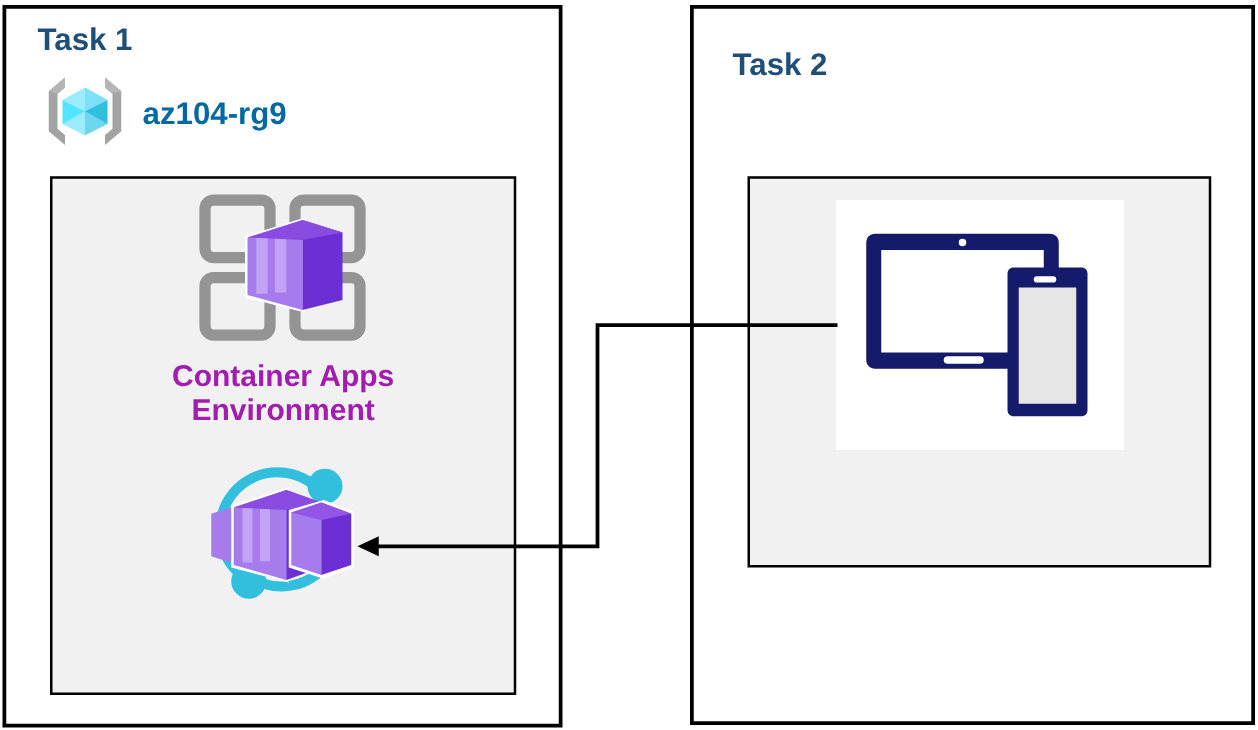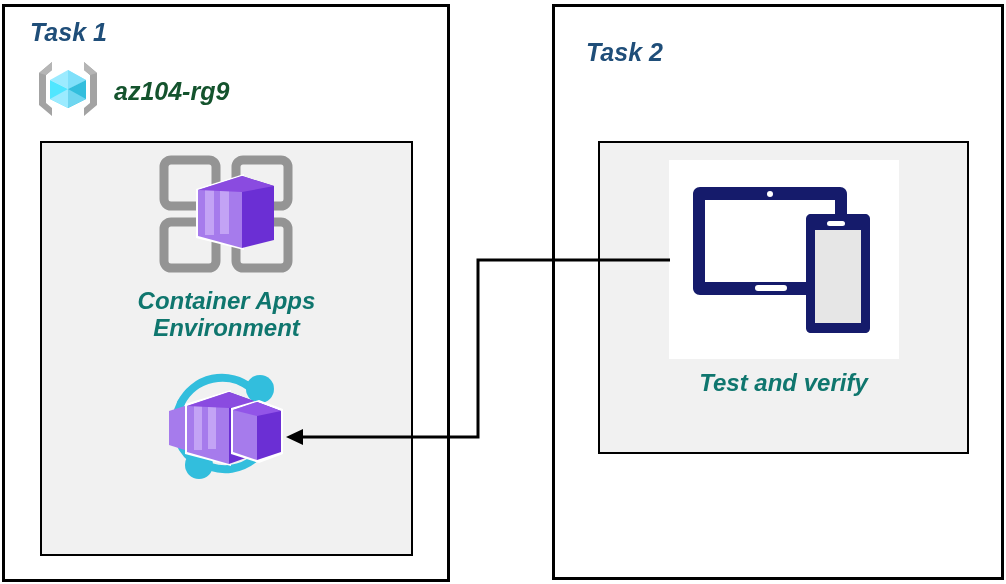--- a/index.html
+++ b/index.html
@@ -9,21 +9,20 @@
   }
   body {
     font-family: "Liberation Sans", sans-serif;
   }
   #canvas {
     position: relative;
     width: 1006px;
     height: 584px;
     background: #ffffff;
     overflow: hidden;
-    font-style: italic;
   }
 
   
   .task-panel {
     position: absolute;
     background: #ffffff;
     border: 3px solid #000000;
     box-sizing: border-box;
   }
   #task1-panel { left: 2px;   top: 4px; width: 448px; height: 578px; }
@@ -45,21 +44,21 @@
     position: absolute;
     left: 36px;
     top: 58px;
     display: flex;
     align-items: center;
     gap: 14px;
   }
   #rg-label {
     font-size: 25px;
     font-weight: bold;
-    color: #14532d;
+    color: #0369a1;
     white-space: nowrap;
   }
 
   
   .inner-box {
     position: absolute;
     background: #F1F1F1;
     border: 2px solid #000000;
     box-sizing: border-box;
   }
@@ -69,21 +68,21 @@
   
   .node {
     position: absolute;
     display: flex;
     flex-direction: column;
     align-items: center;
   }
   .node-label {
     font-size: 24px;
     font-weight: bold;
-    color: #0f766e;
+    color: #a21caf;
     text-align: center;
     line-height: 1.14;
     white-space: pre-line;
   }
 
   #cae-node { left: 40px; top: 152px; width: 373px; }
   #cae-node .node-label { margin-top: 6px; }
 
   #capp-node { left: 40px; top: 368px; width: 373px; }
   #capp-node .node-label { margin-top: 4px; }
@@ -214,21 +213,20 @@
         <rect x="86" y="125" width="32" height="6" rx="3" fill="#ffffff"></rect>
 
         <g fill="#151B6B">
           <path d="M137 59 C137 56 139 54 142 54 L196 54 C199 54 201 56 201 59 L201 168
                    C201 171 199 173 196 173 L142 173 C139 173 137 171 137 168 Z"></path>
         </g>
         <rect x="146" y="70" width="46" height="93" fill="#E6E6E6"></rect>
         <rect x="158" y="61" width="18" height="5" rx="2.5" fill="#ffffff"></rect>
       </svg>
     </span>
-    <div class="node-label">Test and verify</div>
   </div>
 
   <svg id="connector">
     <polyline points="670,260 478,260 478,437 296,437" fill="none" stroke="#000000" stroke-width="3"></polyline>
     <polygon points="286,437 303,429 303,445" fill="#000000"></polygon>
   </svg>
 
 </div>
 
 </body></html>

